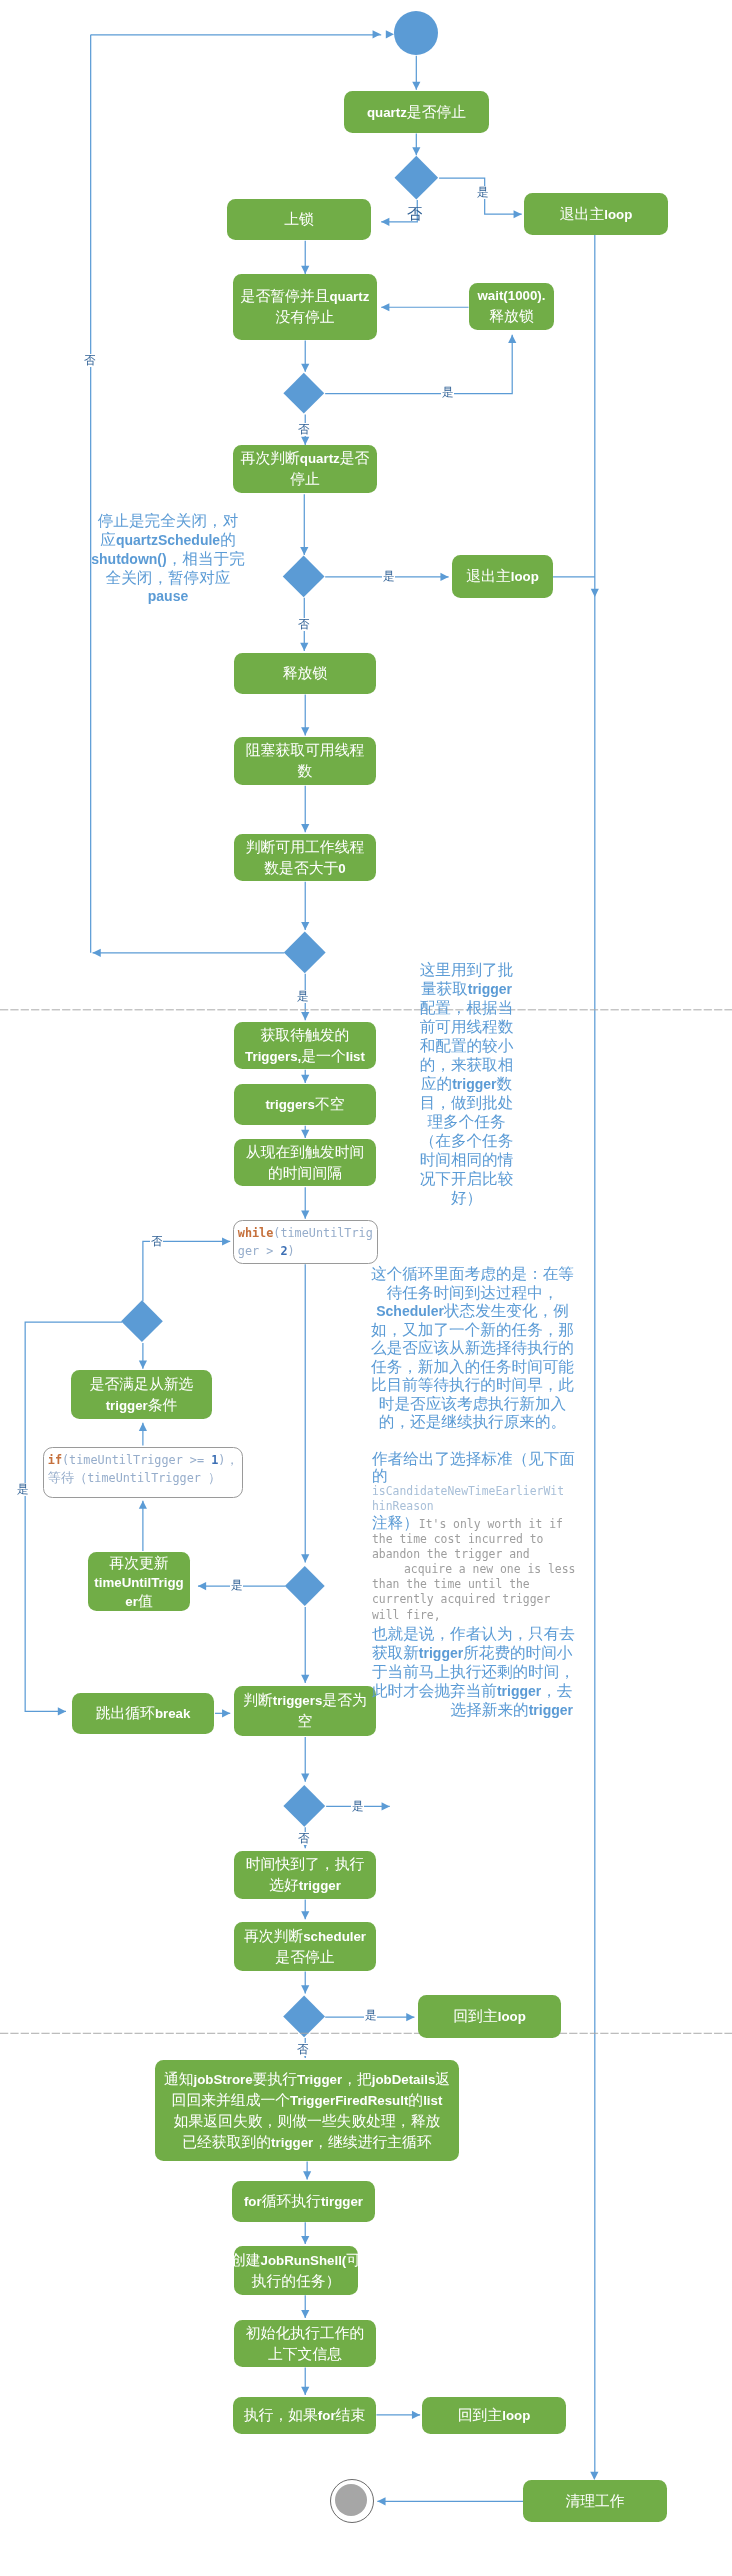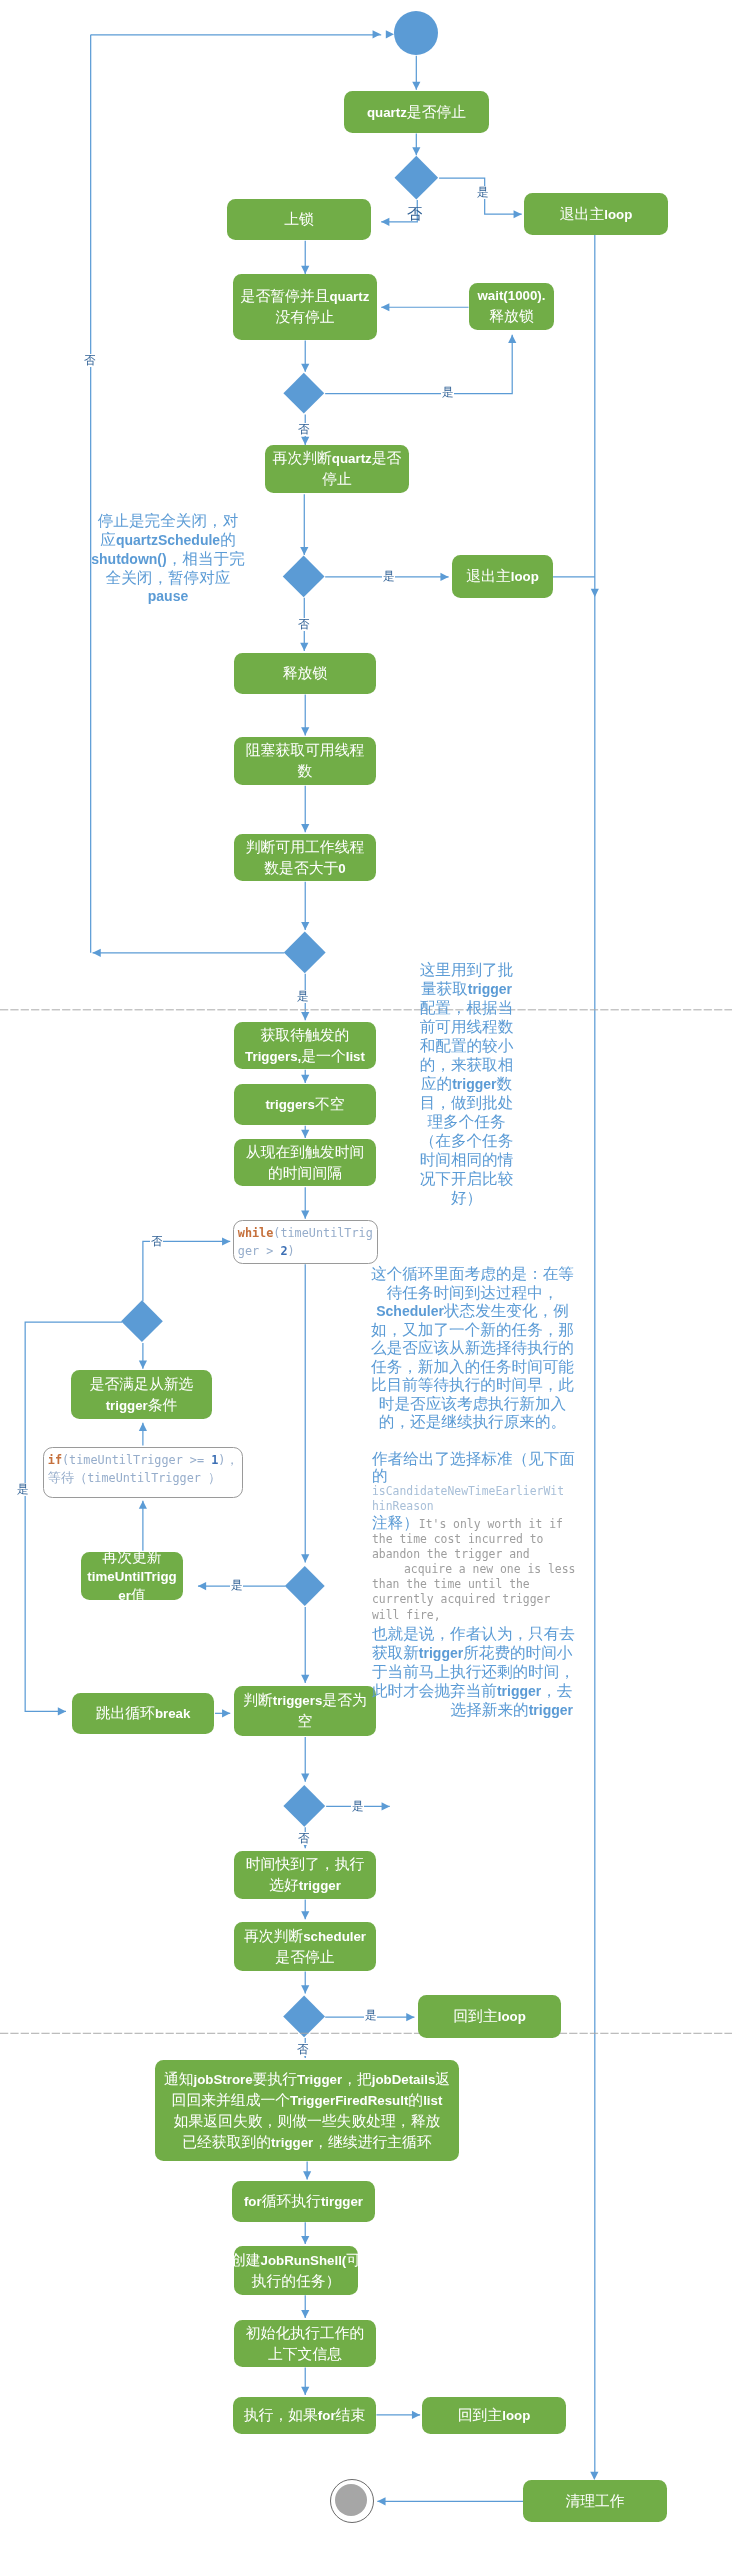--- a/index.html
+++ b/index.html
@@ -165,21 +165,21 @@
       </span>
     </div>
     <div class="node" style="left: 469px; top: 283px; width: 85px; height: 47px;">
       <span>
         <span class="ln">wait(1000).</span>
         <span class="ln"><span class="cjk">释放锁</span></span>
       </span>
     </div>
     <div class="elabel" style="font-size: 10.4px; line-height: 10.4px; left: 441px; top: 386px;"><span class="ln"><span class="cjk">是</span></span></div>
     <div class="elabel" style="font-size: 10.4px; line-height: 10.4px; left: 297px; top: 423px;"><span class="ln"><span class="cjk">否</span></span></div>
-    <div class="node" style="left: 233px; top: 445px; width: 144px; height: 48px; margin-left: 32px;">
+    <div class="node" style="left: 233px; top: 445px; width: 144px; height: 48px;">
       <span>
         <span class="ln"><span class="cjk">再次判断</span>quartz<span class="cjk">是否</span></span>
         <span class="ln"><span class="cjk">停止</span></span>
       </span>
     </div>
     <div class="elabel" style="font-size: 10.4px; line-height: 10.4px; left: 382px; top: 570px;"><span class="ln"><span class="cjk">是</span></span></div>
     <div class="node" style="left: 452px; top: 555px; width: 101px; height: 43px;">
       <span>
         <span class="ln"><span class="cjk">退出主</span>loop</span>
       </span>
@@ -224,21 +224,21 @@
     <div class="code" style="left: 233px; top: 1220px; width: 145px; height: 44px;"><span class="kw"><span class="ln">while</span></span><span><span class="ln">(timeUntilTrig</span></span><br><span><span class="ln">ger &gt; </span></span><span class="num"><span class="ln">2</span></span><span><span class="ln">)</span></span></div>
     <div class="elabel" style="font-size: 10.4px; line-height: 10.4px; left: 150px; top: 1235px;"><span class="ln"><span class="cjk">否</span></span></div>
     <div class="elabel" style="font-size: 10.4px; line-height: 10.4px; left: 16px; top: 1483px;"><span class="ln"><span class="cjk">是</span></span></div>
     <div class="node" style="left: 71px; top: 1370px; width: 141px; height: 49px;">
       <span>
         <span class="ln"><span class="cjk">是否满足从新选</span></span>
         <span class="ln">trigger<span class="cjk">条件</span></span>
       </span>
     </div>
     <div class="code" style="left: 43px; top: 1447px; width: 200px; height: 51px;"><span class="kw"><span class="ln">if</span></span><span><span class="ln">(timeUntilTrigger &gt;= </span></span><span class="num"><span class="ln">1</span></span><span><span class="ln">)<span class="cjk">，</span></span></span><br><span><span class="ln"><span class="cjk">等待（</span>timeUntilTrigger <span class="cjk">）</span></span></span></div>
-    <div class="node" style="left: 81px; top: 1552px; width: 102px; height: 48px; line-height: 19px;">
+    <div class="node" style="left: 88px; top: 1552px; width: 102px; height: 59px; line-height: 19px; align-items: flex-end;">
       <span>
         <span class="ln"><span class="cjk">再次更新</span></span>
         <span class="ln">timeUntilTrigg</span>
         <span class="ln">er<span class="cjk">值</span></span>
       </span>
     </div>
     <div class="elabel" style="font-size: 10.4px; line-height: 10.4px; left: 230px; top: 1579px;"><span class="ln"><span class="cjk">是</span></span></div>
     <div class="node" style="left: 72px; top: 1693px; width: 142px; height: 41px;">
       <span>
         <span class="ln"><span class="cjk">跳出循环</span>break</span>

